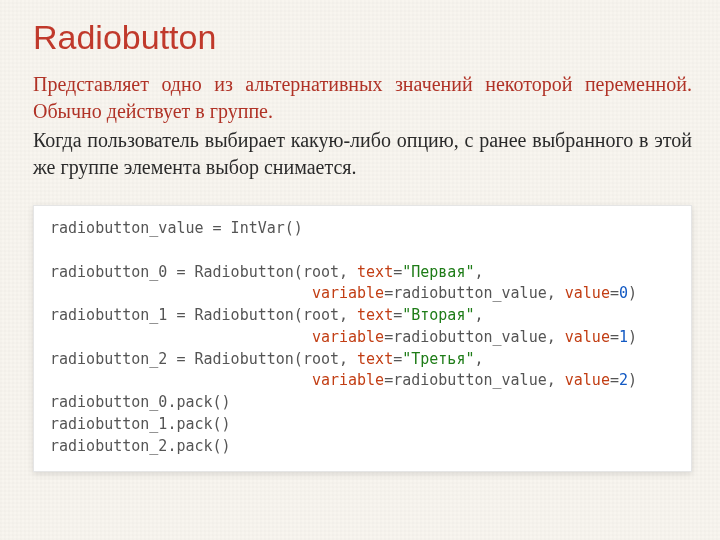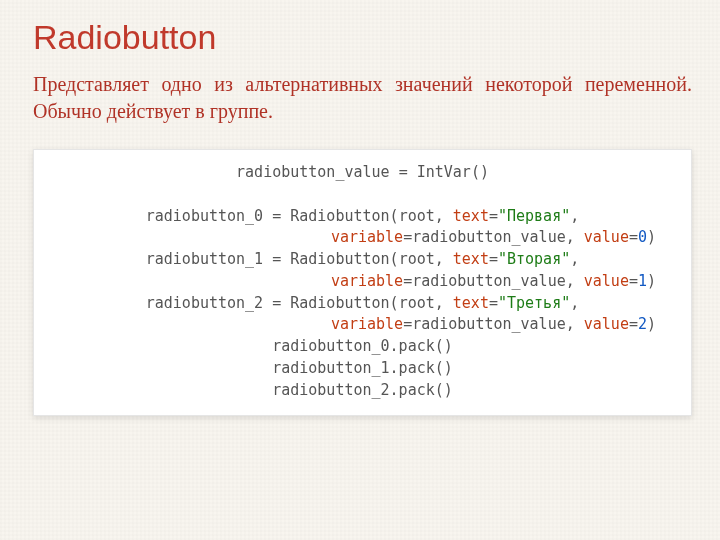--- a/index.html
+++ b/index.html
@@ -42,38 +42,38 @@
     background: #ffffff;
     border: 1px solid #e5e5e5;
     box-shadow: 0 2px 6px rgba(0,0,0,0.12);
     padding: 12px 16px 14px 16px;
     font-family: "DejaVu Sans Mono","Menlo","Consolas",monospace;
     font-size: 15px;
     line-height: 1.45;
     color: #555;
     white-space: pre;
     overflow: hidden;
-    text-align: center;
   }
   .tok-name { color: #555; }
   .tok-id   { color: #555; }
   .tok-eq   { color: #555; }
   .tok-par  { color: #555; }
   .tok-arg  { color: #c23e14; }   
   .tok-str  { color: #1e7c17; }   
   .tok-num  { color: #1259c3; }   
 </style>
 </head>
 <body>
 
 <div class="slide">
 
   <h1 class="title">Radiobutton</h1>
 
   <p class="desc red">Представляет одно из альтернативных значений некоторой переменной. Обычно действует в группе.</p>
+  <p class="desc dark">Когда пользователь выбирает какую-либо опцию, с ранее выбранного в этой же группе элемента выбор снимается.</p>
 
   <div class="code-card"><span class="tok-id">radiobutton_value </span><span class="tok-eq">=</span><span class="tok-name"> IntVar</span><span class="tok-par">()</span>
 
 <span class="tok-id">radiobutton_0 </span><span class="tok-eq">=</span><span class="tok-name"> Radiobutton</span><span class="tok-par">(</span><span class="tok-id">root</span><span class="tok-par">, </span><span class="tok-arg">text</span><span class="tok-eq">=</span><span class="tok-str">"Первая"</span><span class="tok-par">,</span>
 <span>                             </span><span class="tok-arg">variable</span><span class="tok-eq">=</span><span class="tok-id">radiobutton_value</span><span class="tok-par">, </span><span class="tok-arg">value</span><span class="tok-eq">=</span><span class="tok-num">0</span><span class="tok-par">)</span>
 <span class="tok-id">radiobutton_1 </span><span class="tok-eq">=</span><span class="tok-name"> Radiobutton</span><span class="tok-par">(</span><span class="tok-id">root</span><span class="tok-par">, </span><span class="tok-arg">text</span><span class="tok-eq">=</span><span class="tok-str">"Вторая"</span><span class="tok-par">,</span>
 <span>                             </span><span class="tok-arg">variable</span><span class="tok-eq">=</span><span class="tok-id">radiobutton_value</span><span class="tok-par">, </span><span class="tok-arg">value</span><span class="tok-eq">=</span><span class="tok-num">1</span><span class="tok-par">)</span>
 <span class="tok-id">radiobutton_2 </span><span class="tok-eq">=</span><span class="tok-name"> Radiobutton</span><span class="tok-par">(</span><span class="tok-id">root</span><span class="tok-par">, </span><span class="tok-arg">text</span><span class="tok-eq">=</span><span class="tok-str">"Третья"</span><span class="tok-par">,</span>
 <span>                             </span><span class="tok-arg">variable</span><span class="tok-eq">=</span><span class="tok-id">radiobutton_value</span><span class="tok-par">, </span><span class="tok-arg">value</span><span class="tok-eq">=</span><span class="tok-num">2</span><span class="tok-par">)</span>
 <span class="tok-id">radiobutton_0.pack()</span>

